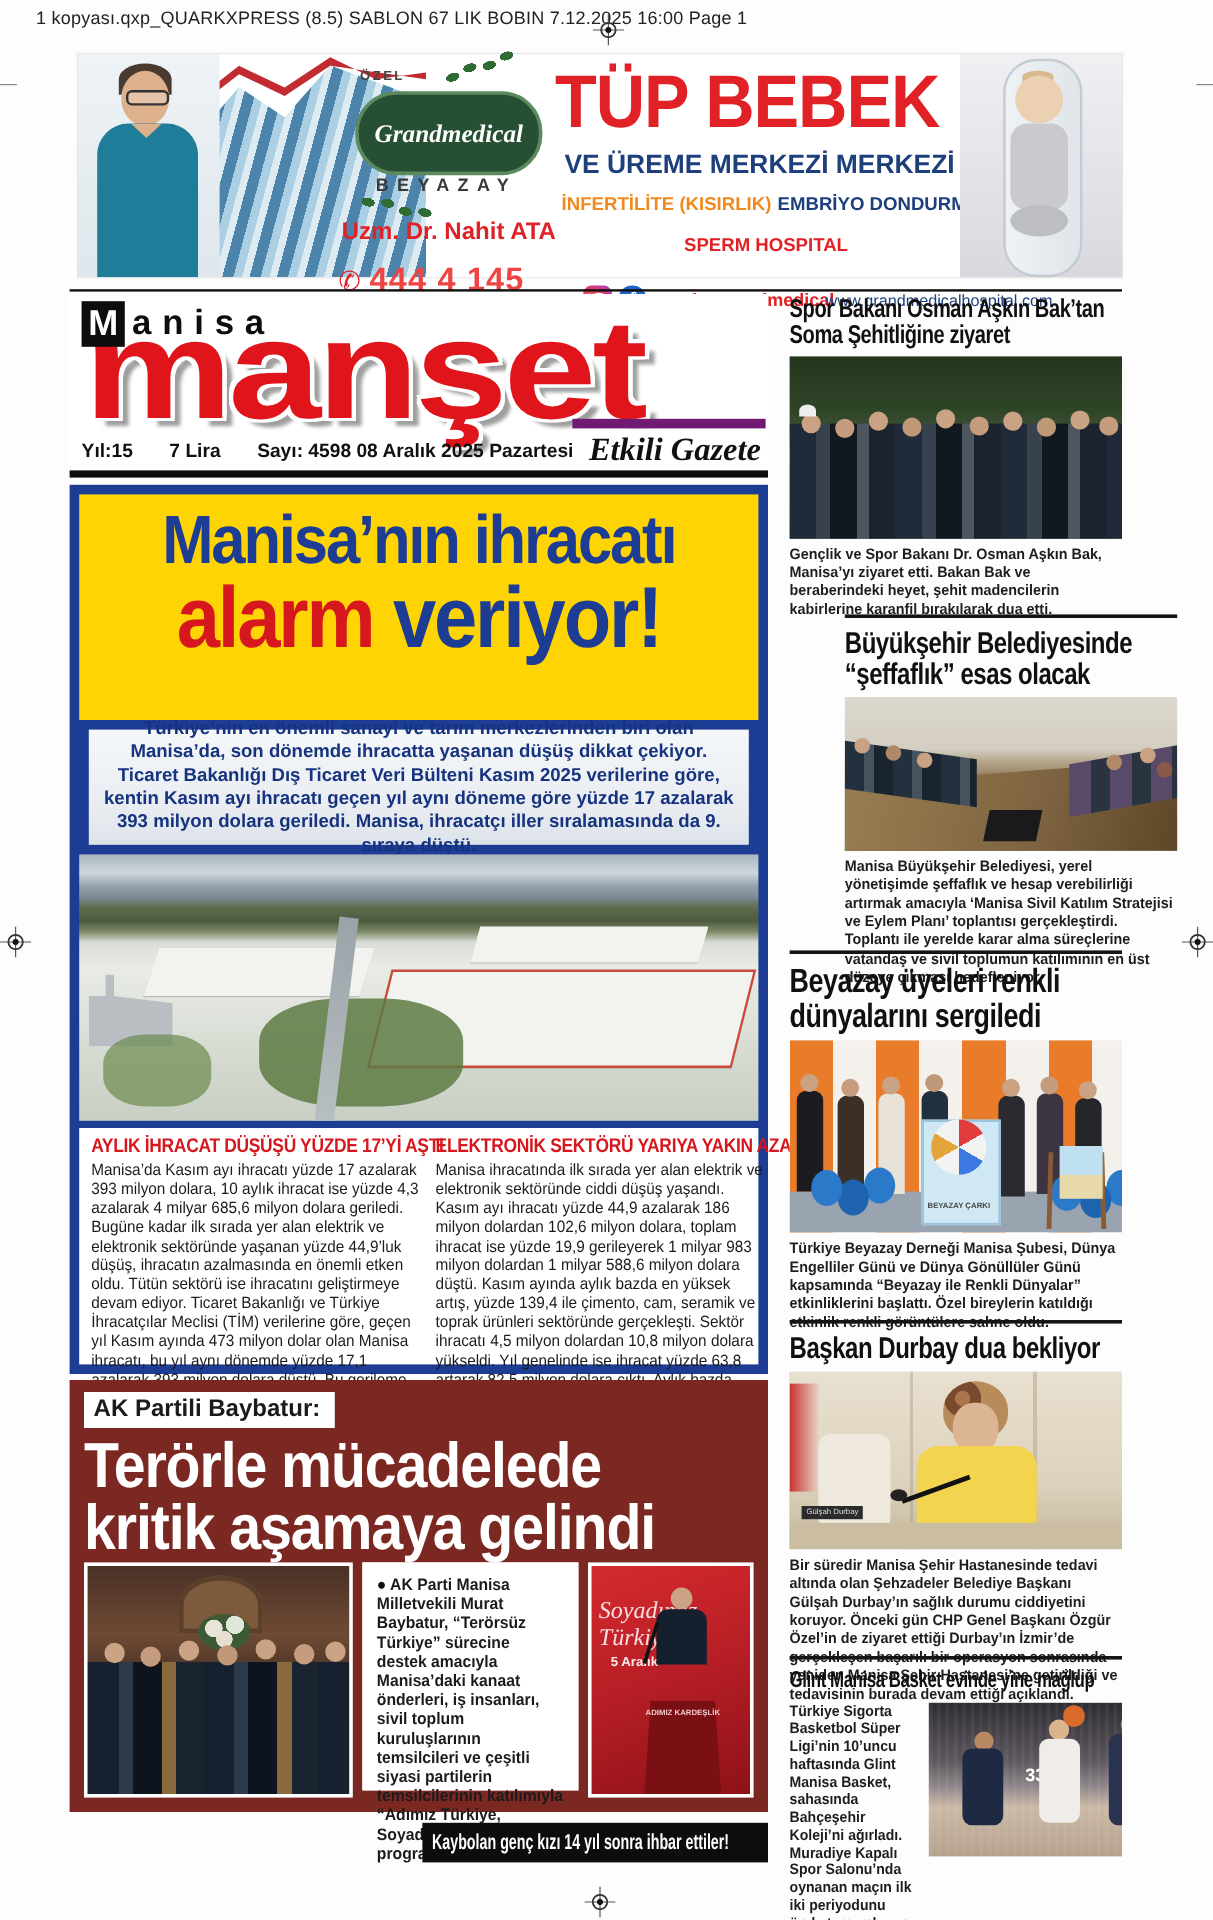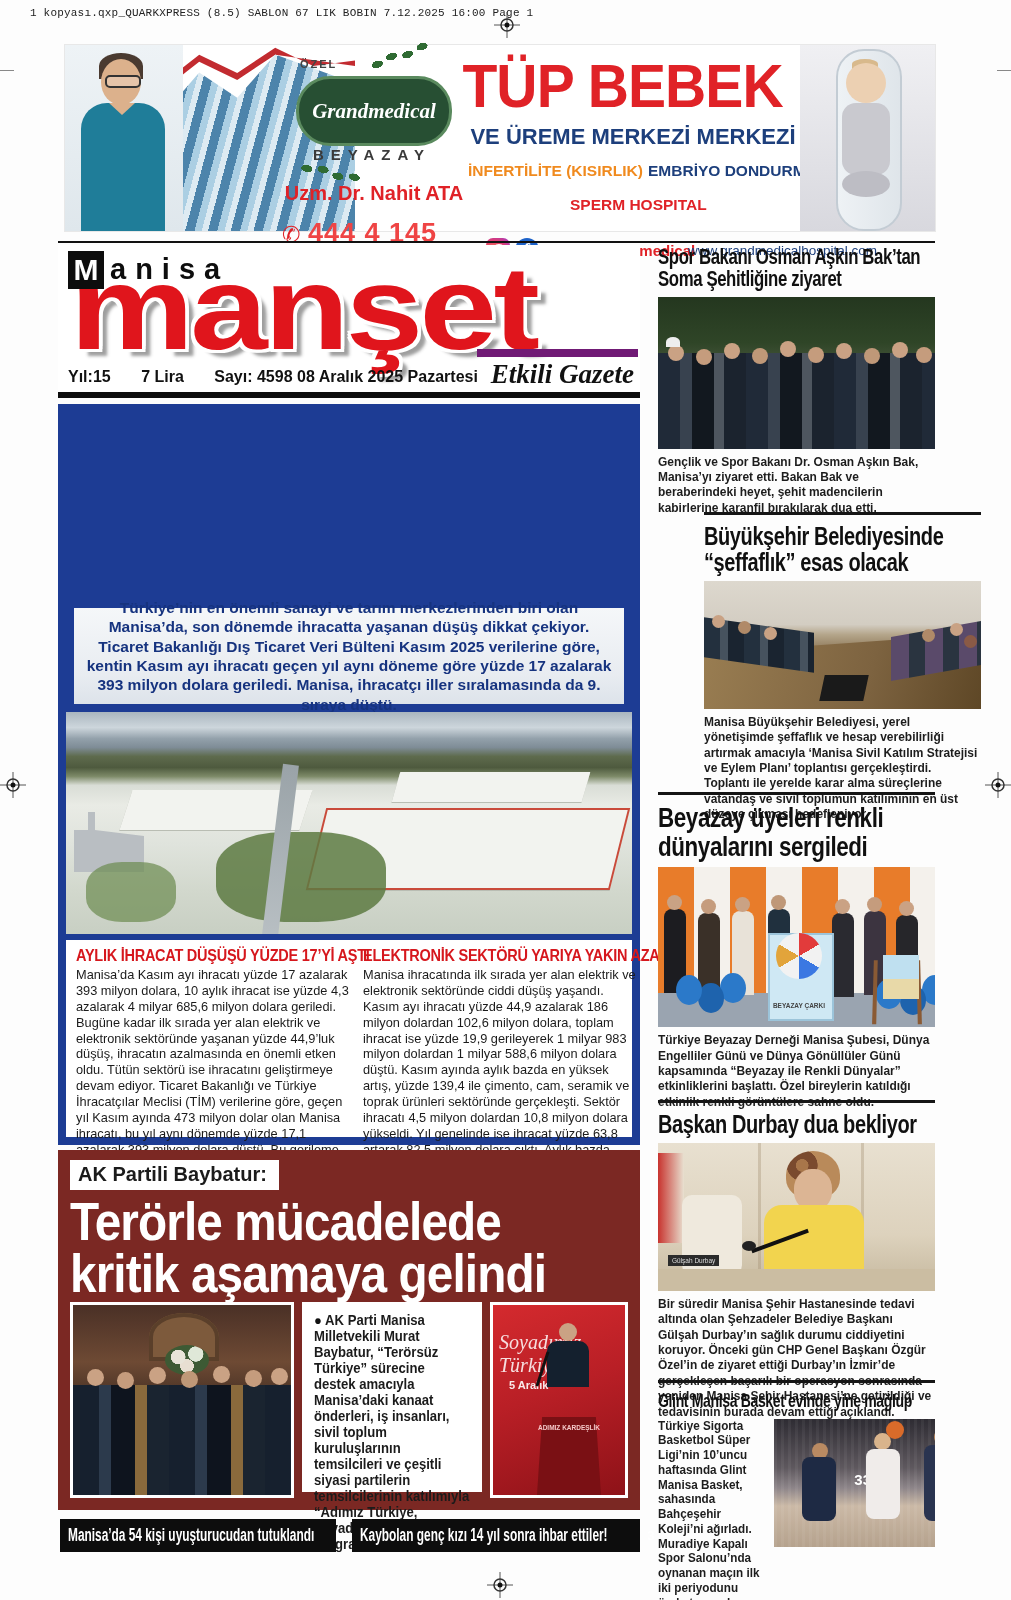--- a/index.html
+++ b/index.html
@@ -1,21 +1,21 @@
 <!DOCTYPE html>
 <html><head>
 <meta charset="utf-8">
 <style>
   html,body{margin:0;padding:0;background:#f7f7f7;}
   .page{position:relative;width:1011px;height:1600px;background:#fdfdfd;
         font-family:"Liberation Sans",sans-serif;overflow:hidden;color:#1a1a1a;}
   .abs{position:absolute;}
 
   
-  .print-line{left:30px;top:7px;font-size:11px;color:#222;letter-spacing:.2px;font-family:Liberation Mono, monospace;}
+  .print-line{left:30px;top:7px;font-size:15px;color:#222;letter-spacing:.2px;}
   .regmark{width:26px;height:26px;}
   .trim{background:#888;}
 
   
   .ad{left:65px;top:45px;width:870px;height:186px;background:#fff;box-shadow:0 0 0 1px #e8e8e8;}
   .ad-doc{left:0;top:0;width:118px;height:186px;overflow:hidden;background:linear-gradient(180deg,#eef3f6,#dfe7ec);}
   .doc-hair{left:34px;top:8px;width:44px;height:26px;border-radius:50% 50% 0 0;background:#4a3a30;}
   .doc-head{left:36px;top:14px;width:40px;height:46px;border-radius:50%;background:#dcb18c;}
   .doc-glass{left:40px;top:30px;width:32px;height:9px;border:2px solid #333;border-radius:5px;background:rgba(255,255,255,.25);}
   .doc-body{left:16px;top:58px;width:84px;height:128px;border-radius:26px 26px 0 0;background:#1f7d99;}
@@ -273,20 +273,24 @@
     <div class="abs issue-line">
       <span>Yıl:15</span>
       <span>7 Lira</span>
       <span>Sayı: 4598  08 Aralık 2025 Pazartesi</span>
     </div>
     <div class="abs etkili">Etkili Gazete</div>
   </div>
   <div class="abs thick-rule"></div>
 
   <div class="abs main-box">
+    <div class="band">
+      <div class="hl1">Manisa’nın ihracatı</div>
+      <div class="hl2"><span class="red">alarm</span><span class="blue"> veriyor!</span></div>
+    </div>
     <div class="lead-wrap">
       <div class="lead">Türkiye’nin en önemli sanayi ve tarım merkezlerinden biri olan Manisa’da, son dönemde ihracatta yaşanan düşüş dikkat çekiyor. Ticaret Bakanlığı Dış Ticaret Veri Bülteni Kasım 2025 verilerine göre, kentin Kasım ayı ihracatı geçen yıl aynı döneme göre yüzde 17 azalarak 393 milyon dolara geriledi. Manisa, ihracatçı iller sıralamasında da 9. sıraya düştü.</div>
     </div>
     <div class="aerial">
       <div class="abs factory"></div>
       <div class="abs wh wh1"></div>
       <div class="abs wh wh3"></div>
       <div class="abs wh wh2"></div>
       <div class="abs lawn"></div>
       <div class="abs lawn2"></div>
@@ -325,24 +329,20 @@
         <div class="bdate">5 Aralık</div>
         <div class="speaker-head"></div>
         <div class="speaker-suit"></div>
         <div class="mic"></div>
         <div class="podium"></div>
         <div class="pod-label">ADIMIZ KARDEŞLİK</div>
       </div>
     </div>
   </div>
 
-  <div class="abs bar bar1">
-    <span class="t">Manisa’da 54 kişi uyuşturucudan tutuklandı</span>
-    <span class="pg">3</span>
-  </div>
   <div class="abs bar bar2">
     <span class="t">Kaybolan genç kızı 14 yıl sonra ihbar ettiler!</span>
     <span class="pg">3</span>
   </div>
 
   <div class="story" style="top:246px;">
     <div class="rh s1">Spor Bakanı Osman Aşkın Bak’tan</div>
     <div class="rh s1">Soma Şehitliğine ziyaret</div>
     <div class="rphoto ph-soma">
       <div class="soma-crowd"></div>

